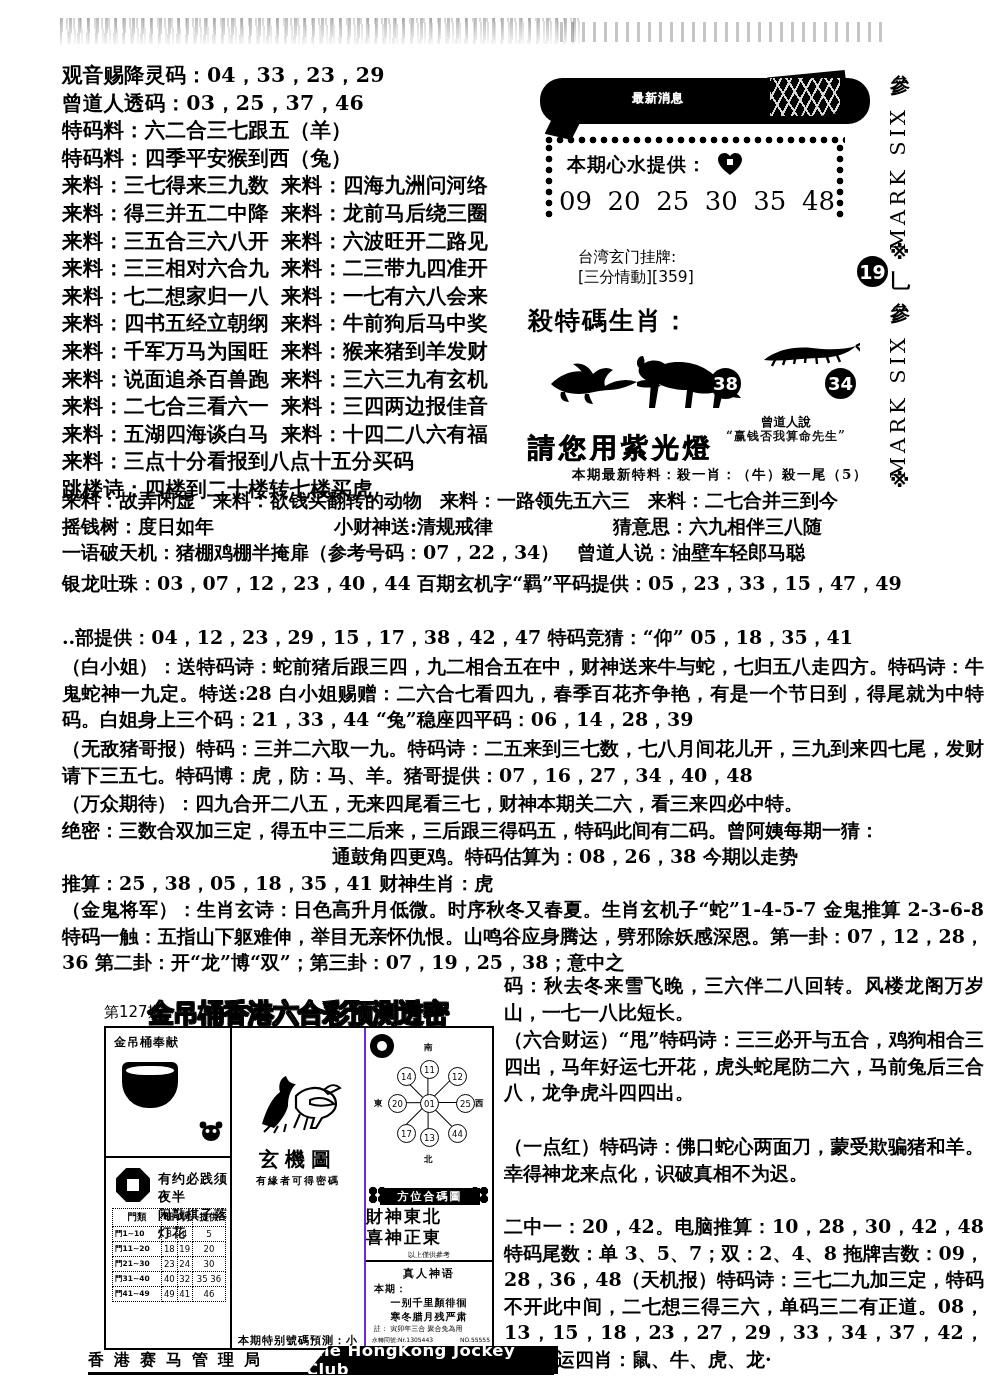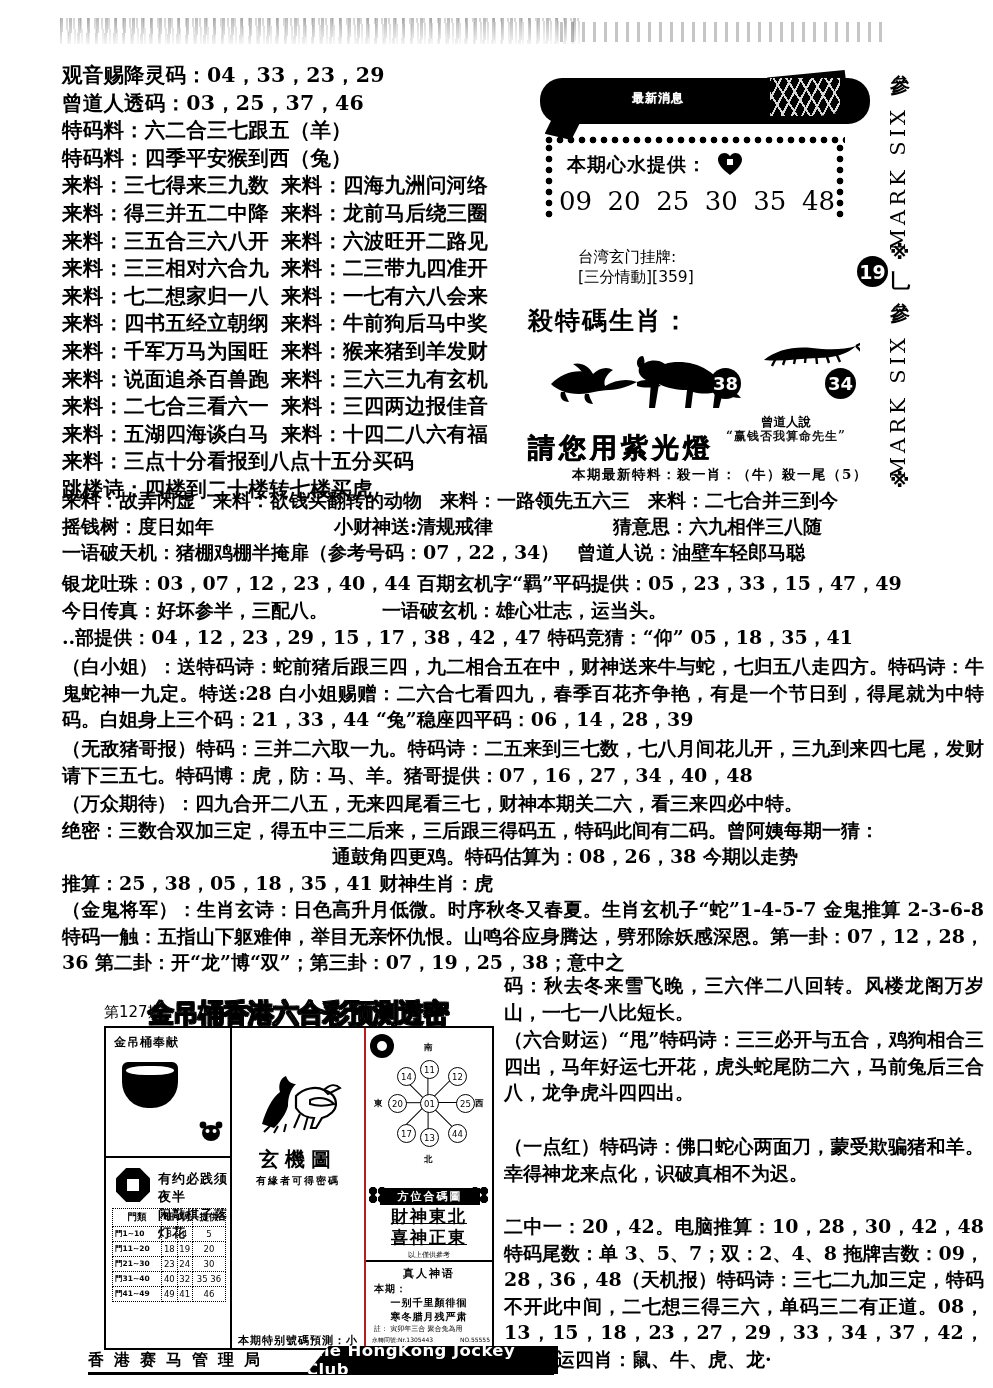--- a/index.html
+++ b/index.html
@@ -192,21 +192,21 @@
     font-weight:bold;font-size:26px;letter-spacing:-1px;white-space:nowrap;
     -webkit-text-stroke:1.1px #000;color:#fff;
     text-shadow:1px 1px 0 #000,-1px 1px 0 #000,1px -1px 0 #000,-1px -1px 0 #000;
   }
   .issue{
     position:absolute;left:104px;top:1003px;
     font-family:"DejaVu Sans","Liberation Sans",sans-serif;font-size:15px;
   }
   .pcol{position:absolute;top:0;height:100%;box-sizing:border-box;}
   .pcol.c1{left:0;width:126px;border-right:2px solid #000;}
-  .pcol.c2{left:126px;width:134px;border-right:2px solid #b91c1c;}
+  .pcol.c2{left:126px;width:134px;border-right:2px solid #6d28d9;}
   .pcol.c3{left:260px;width:126px;}
   .pc-head{
     font-family:"DejaVu Serif","Liberation Serif",serif;
     font-weight:bold;font-size:12px;letter-spacing:1px;margin:6px 0 12px 8px;
   }
   .cup{
     position:absolute;left:16px;top:34px;width:56px;height:46px;
     background:#000;border-radius:6px 6px 26px 26px;
   }
   .cup:after{
@@ -279,23 +279,23 @@
   }
   .flower{
     position:absolute;width:20px;height:18px;
     background:
       radial-gradient(circle at 5px 5px,#000 4px,transparent 4.4px),
       radial-gradient(circle at 14px 5px,#000 4px,transparent 4.4px),
       radial-gradient(circle at 5px 13px,#000 4px,transparent 4.4px),
       radial-gradient(circle at 14px 13px,#000 4px,transparent 4.4px);
   }
   .dir-lines{
-    position:absolute;left:0;top:178px;width:100%;text-align:center;
-    font-family:"DejaVu Serif","Liberation Serif",serif;
-    font-weight:bold;font-size:17px;line-height:21px;letter-spacing:2px;text-decoration:underline;
+    position:absolute;left:0;top:178px;width:100%;text-align:left;
+    font-family:"DejaVu Serif","Liberation Serif",serif;
+    font-weight:bold;font-size:17px;line-height:21px;letter-spacing:2px;
   }
   .dir-note{
     position:absolute;left:0;top:222px;width:100%;text-align:center;font-size:7px;
   }
   .pdiv2{position:absolute;left:0;top:232px;width:100%;height:2px;background:#000;}
   .god-title{
     position:absolute;left:0;top:238px;width:100%;text-align:center;
     font-family:"DejaVu Serif","Liberation Serif",serif;
     font-weight:bold;font-size:11px;letter-spacing:2px;
   }
@@ -455,23 +455,20 @@
     <span>来料：故弄闲虚</span><span class="gap-s"></span><span>来料：欲钱买翻转的动物</span><span class="gap-s"></span><span>来料：一路领先五六三</span><span class="gap-s"></span><span>来料：二七合并三到今</span>
   </div>
   <div class="band" style="top:513px;">
     <span>摇钱树：度日如年</span><span class="gap-l"></span><span>小财神送:清规戒律</span><span class="gap-l"></span><span>猜意思：六九相伴三八随</span>
   </div>
   <div class="band" style="top:539px;">
     <span>一语破天机：猪棚鸡棚半掩扉（参考号码：07，22，34）</span><span class="gap-s"></span><span>曾道人说：油壁车轻郎马聪</span>
   </div>
   <div class="band" style="top:570px;">
     <span>银龙吐珠：03，07，12，23，40，44 百期玄机字“羁”平码提供：05，23，33，15，47，49</span>
-  </div>
-  <div class="band" style="top:597px;">
-    <span>今日传真：好坏参半，三配八。</span><span class="gap-m"></span><span>一语破玄机：雄心壮志，运当头。</span>
   </div>
   <div class="band" style="top:624px;">
     <span>..部提供：04，12，23，29，15，17，38，42，47 特码竞猜：“仰”  05，18，35，41</span>
   </div>
 
   <div class="para" style="top:653px;">（白小姐）：送特码诗：蛇前猪后跟三四，九二相合五在中，财神送来牛与蛇，七归五八走四方。特码诗：牛鬼蛇神一九定。特送:28 白小姐赐赠：二六合七看四九，春季百花齐争艳，有是一个节日到，得尾就为中特码。白姐身上三个码：21，33，44 “兔”稳座四平码：06，14，28，39</div>
   <div class="para" style="top:735px;">（无敌猪哥报）特码：三并二六取一九。特码诗：二五来到三七数，七八月间花儿开，三九到来四七尾，发财请下三五七。特码博：虎，防：马、羊。猪哥提供：07，16，27，34，40，48</div>
   <div class="para" style="top:790px;">（万众期待）：四九合开二八五，无来四尾看三七，财神本期关二六，看三来四必中特。</div>
   <div class="para" style="top:817px;">绝密：三数合双加三定，得五中三二后来，三后跟三得码五，特码此间有二码。曾阿姨每期一猜：</div>
   <div class="para" style="top:843px;left:62px;">

